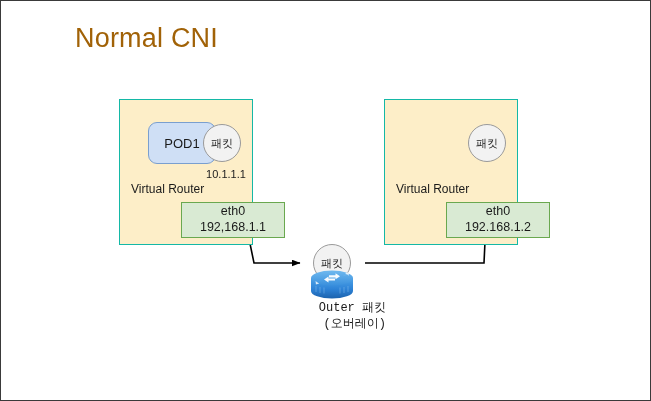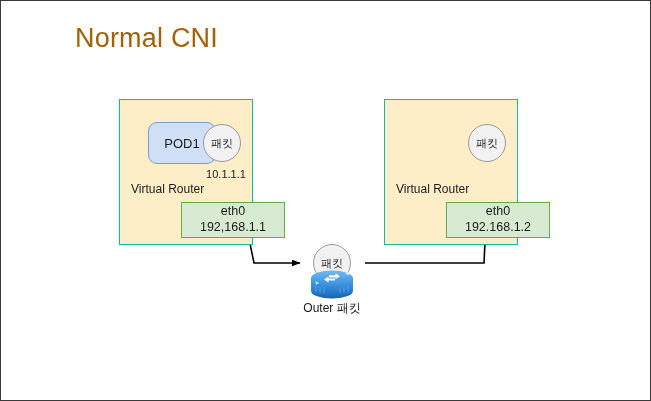--- a/index.html
+++ b/index.html
@@ -151,24 +151,25 @@
     top: 26px;
     width: 46px;
     height: 30px;
     z-index: 7;
   }
   .center-caption {
     position: absolute;
     left: -6px;
     top: 56px;
     width: 108px;
-    text-align: center;
+    text-align: right;
     font-size: 12px;
     color: #1a1a1a;
     line-height: 1.35;
+    font-family: Liberation Mono, monospace;
   }
 </style>
 </head>
 <body>
 
 <div id="canvas">
 
   <div class="diagram-title">Normal CNI</div>
 
   <svg id="svg-layer" viewBox="0 0 651 401">
@@ -237,16 +238,17 @@
         <line x1="11" y1="17" x2="11" y2="23"></line>
         <line x1="15" y1="17.5" x2="15" y2="23.5"></line>
         <line x1="31" y1="17.5" x2="31" y2="23.5"></line>
         <line x1="35" y1="17" x2="35" y2="23"></line>
         <line x1="39" y1="16" x2="39" y2="22"></line>
       </g>
     </svg>
 
     <div class="center-caption">
       <div>Outer 패킷</div>
+      <div>(오버레이)</div>
     </div>
   </div>
 
 </div>
 
 </body></html>

